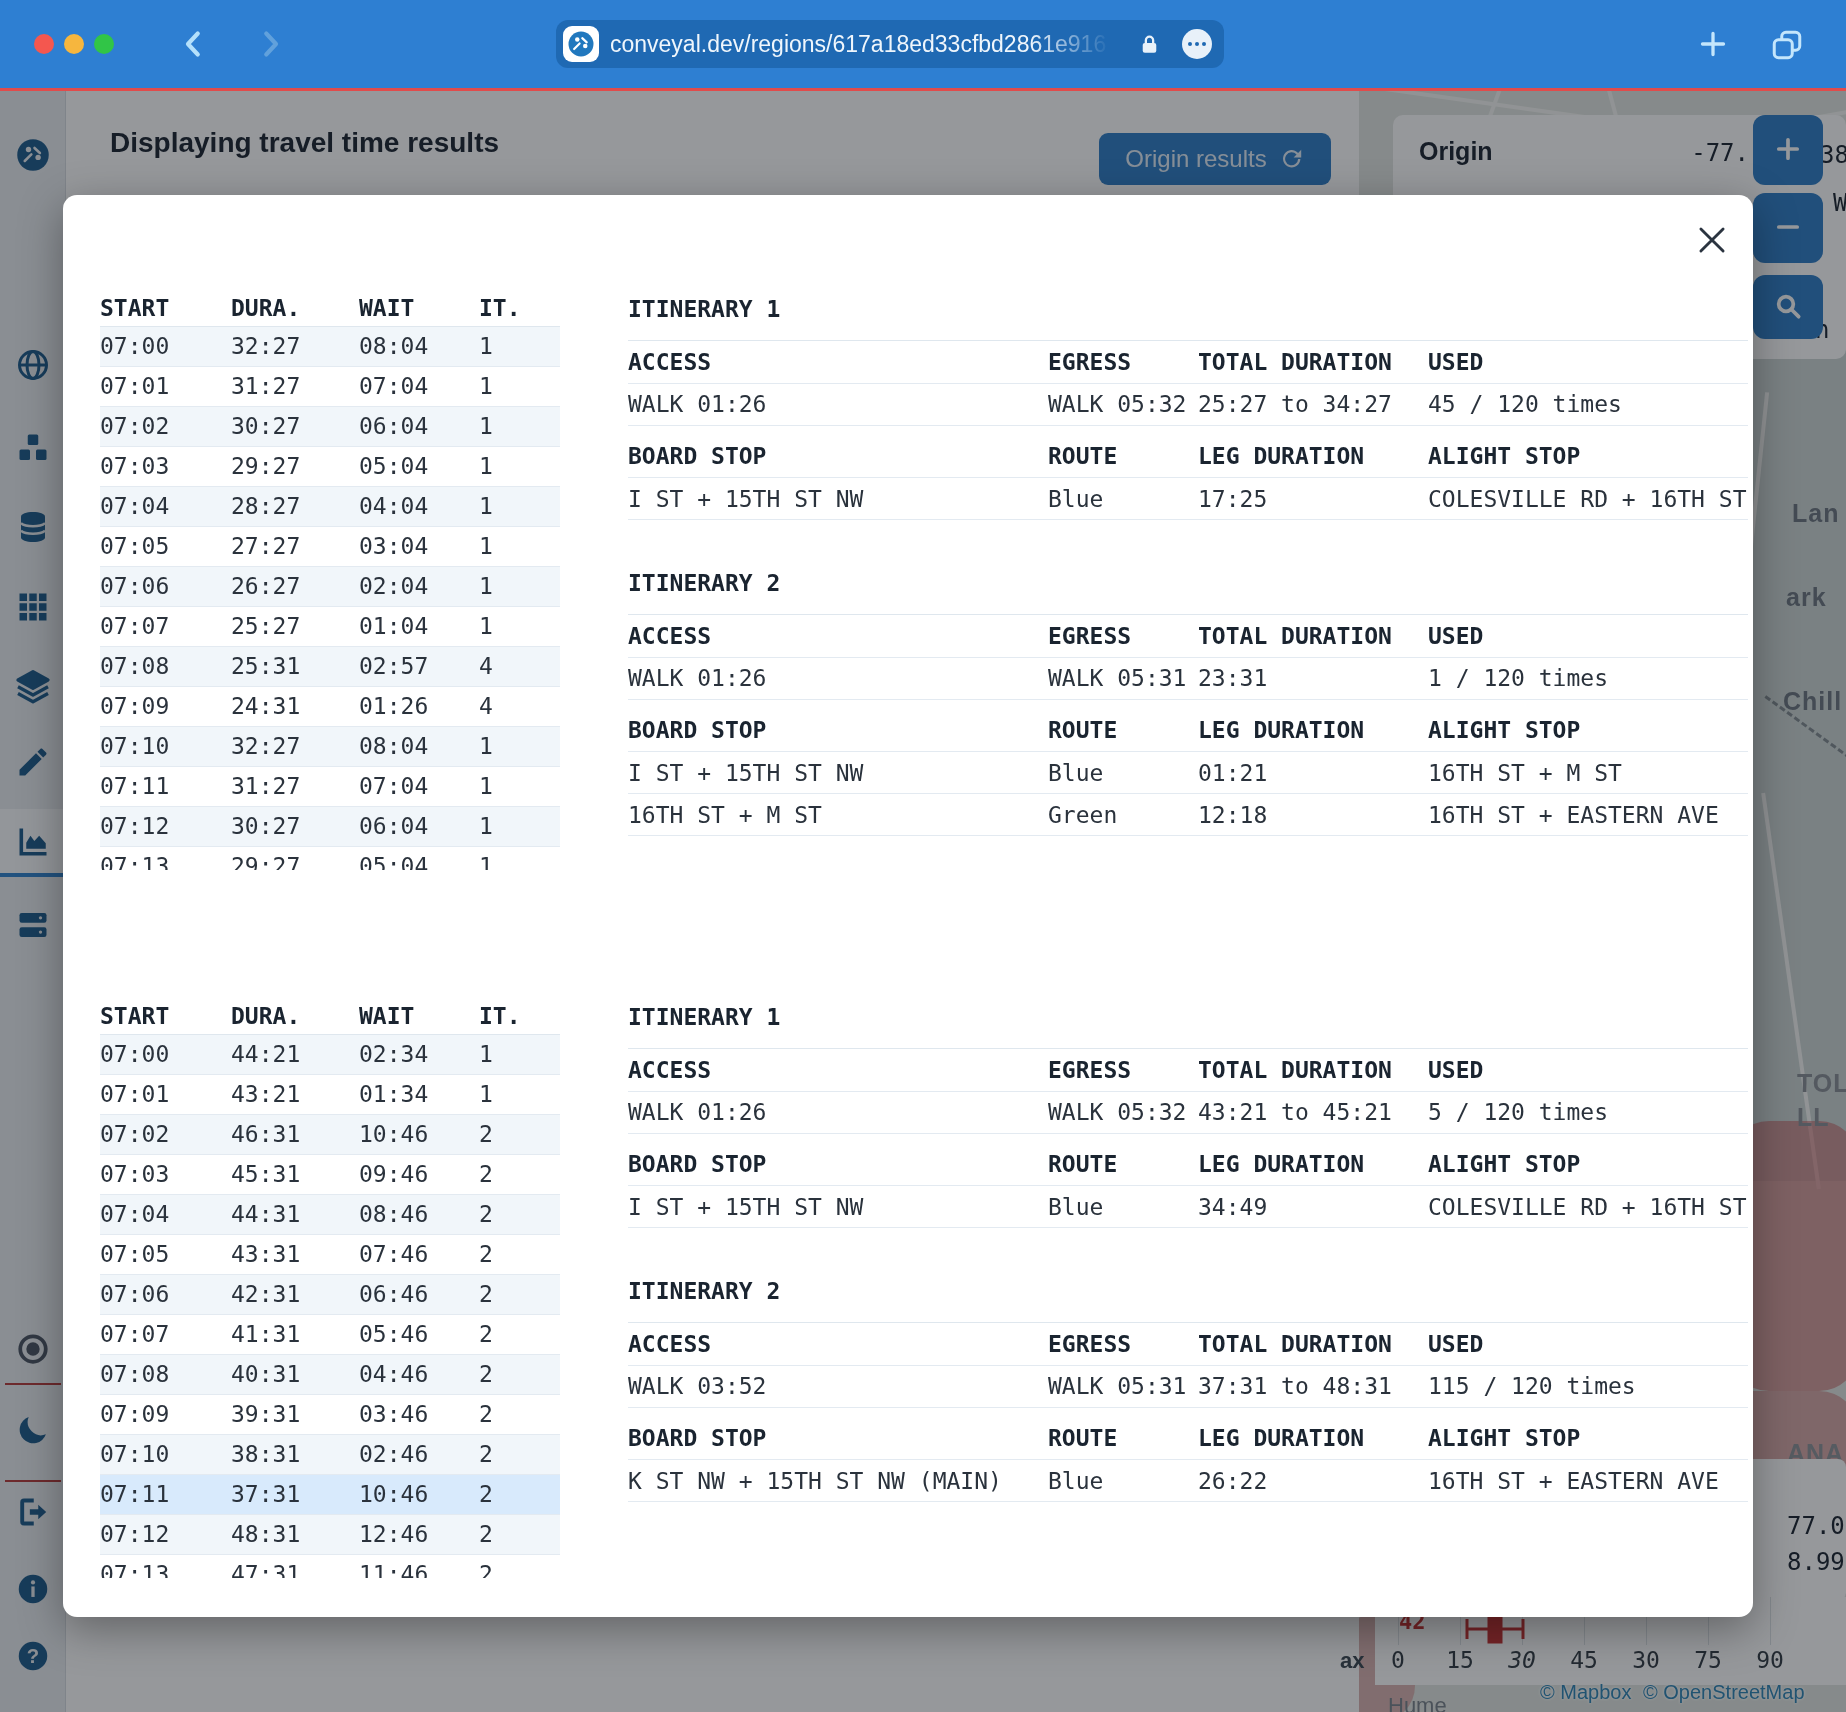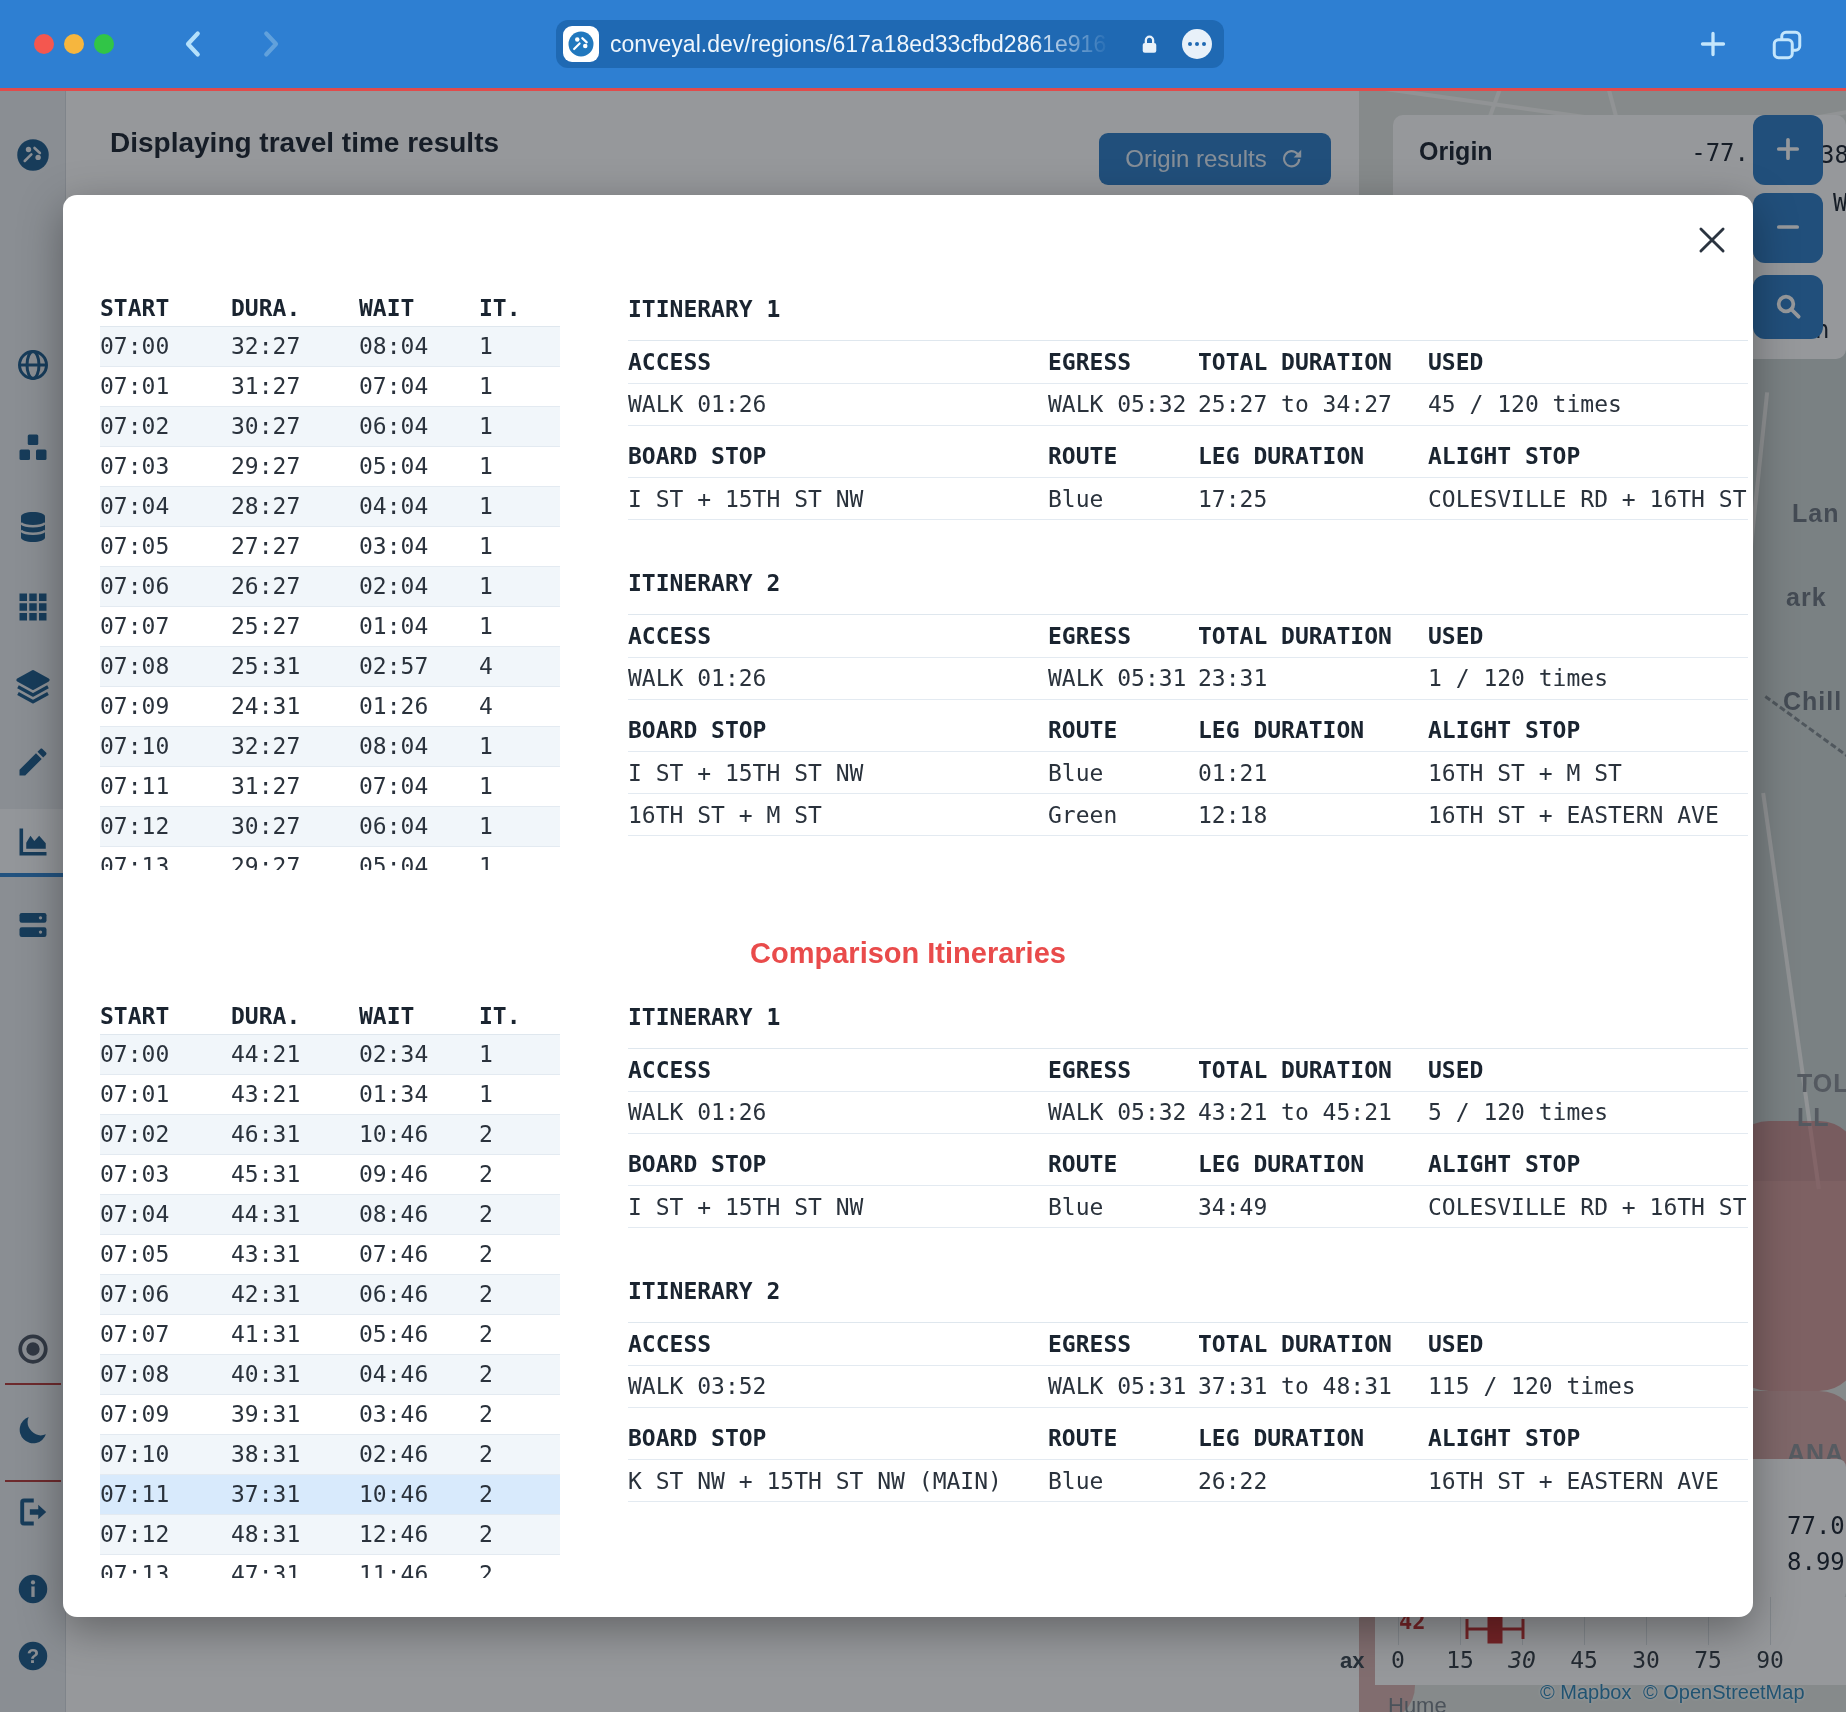--- a/index.html
+++ b/index.html
@@ -588,21 +588,20 @@
                   <td>16TH ST + M ST</td>
                   <td>Green</td>
                   <td>12:18</td>
                   <td>16TH ST + EASTERN AVE</td>
                 </tr>
               </tbody>
             </table>
           </div>
         </div>
 
-      <div class="c-title">Comparison Itineraries</div>
 
       <div class="sched-wrap sw-comparison">
         <table class="sched">
           <colgroup>
               <col style="width:131px">
               <col style="width:128px">
               <col style="width:120px">
               <col style="width:81px">
             </colgroup>
           <thead>

